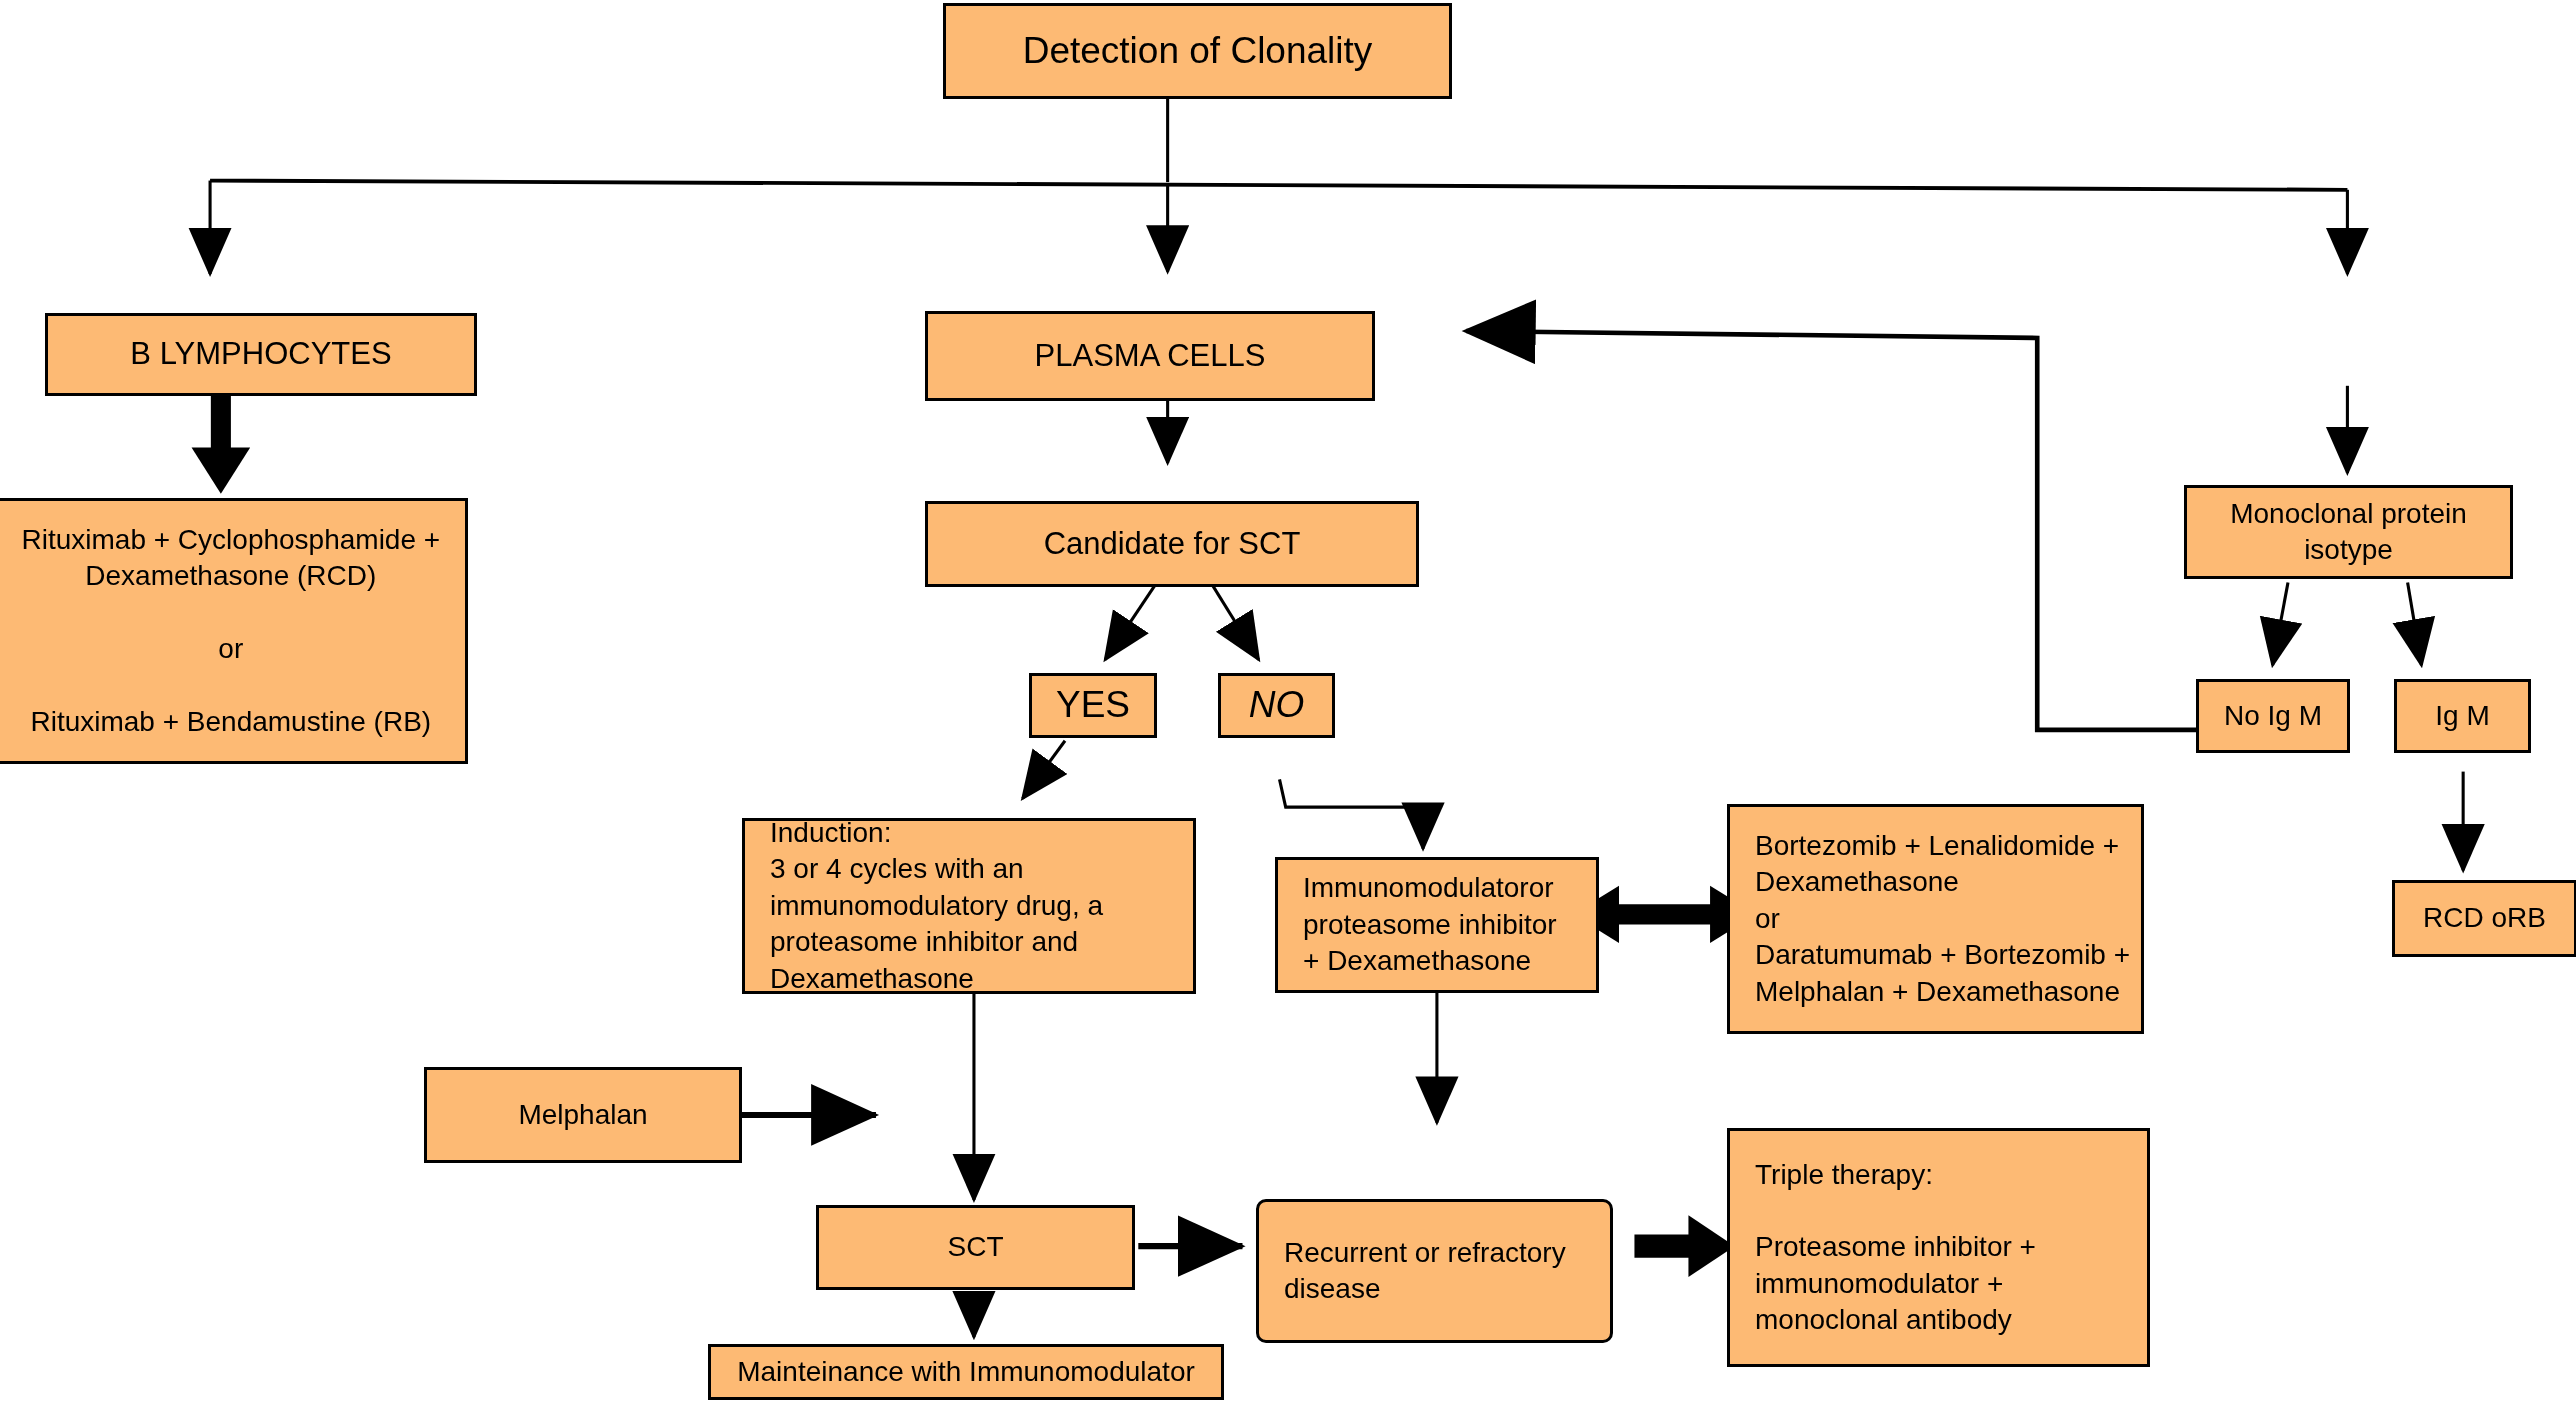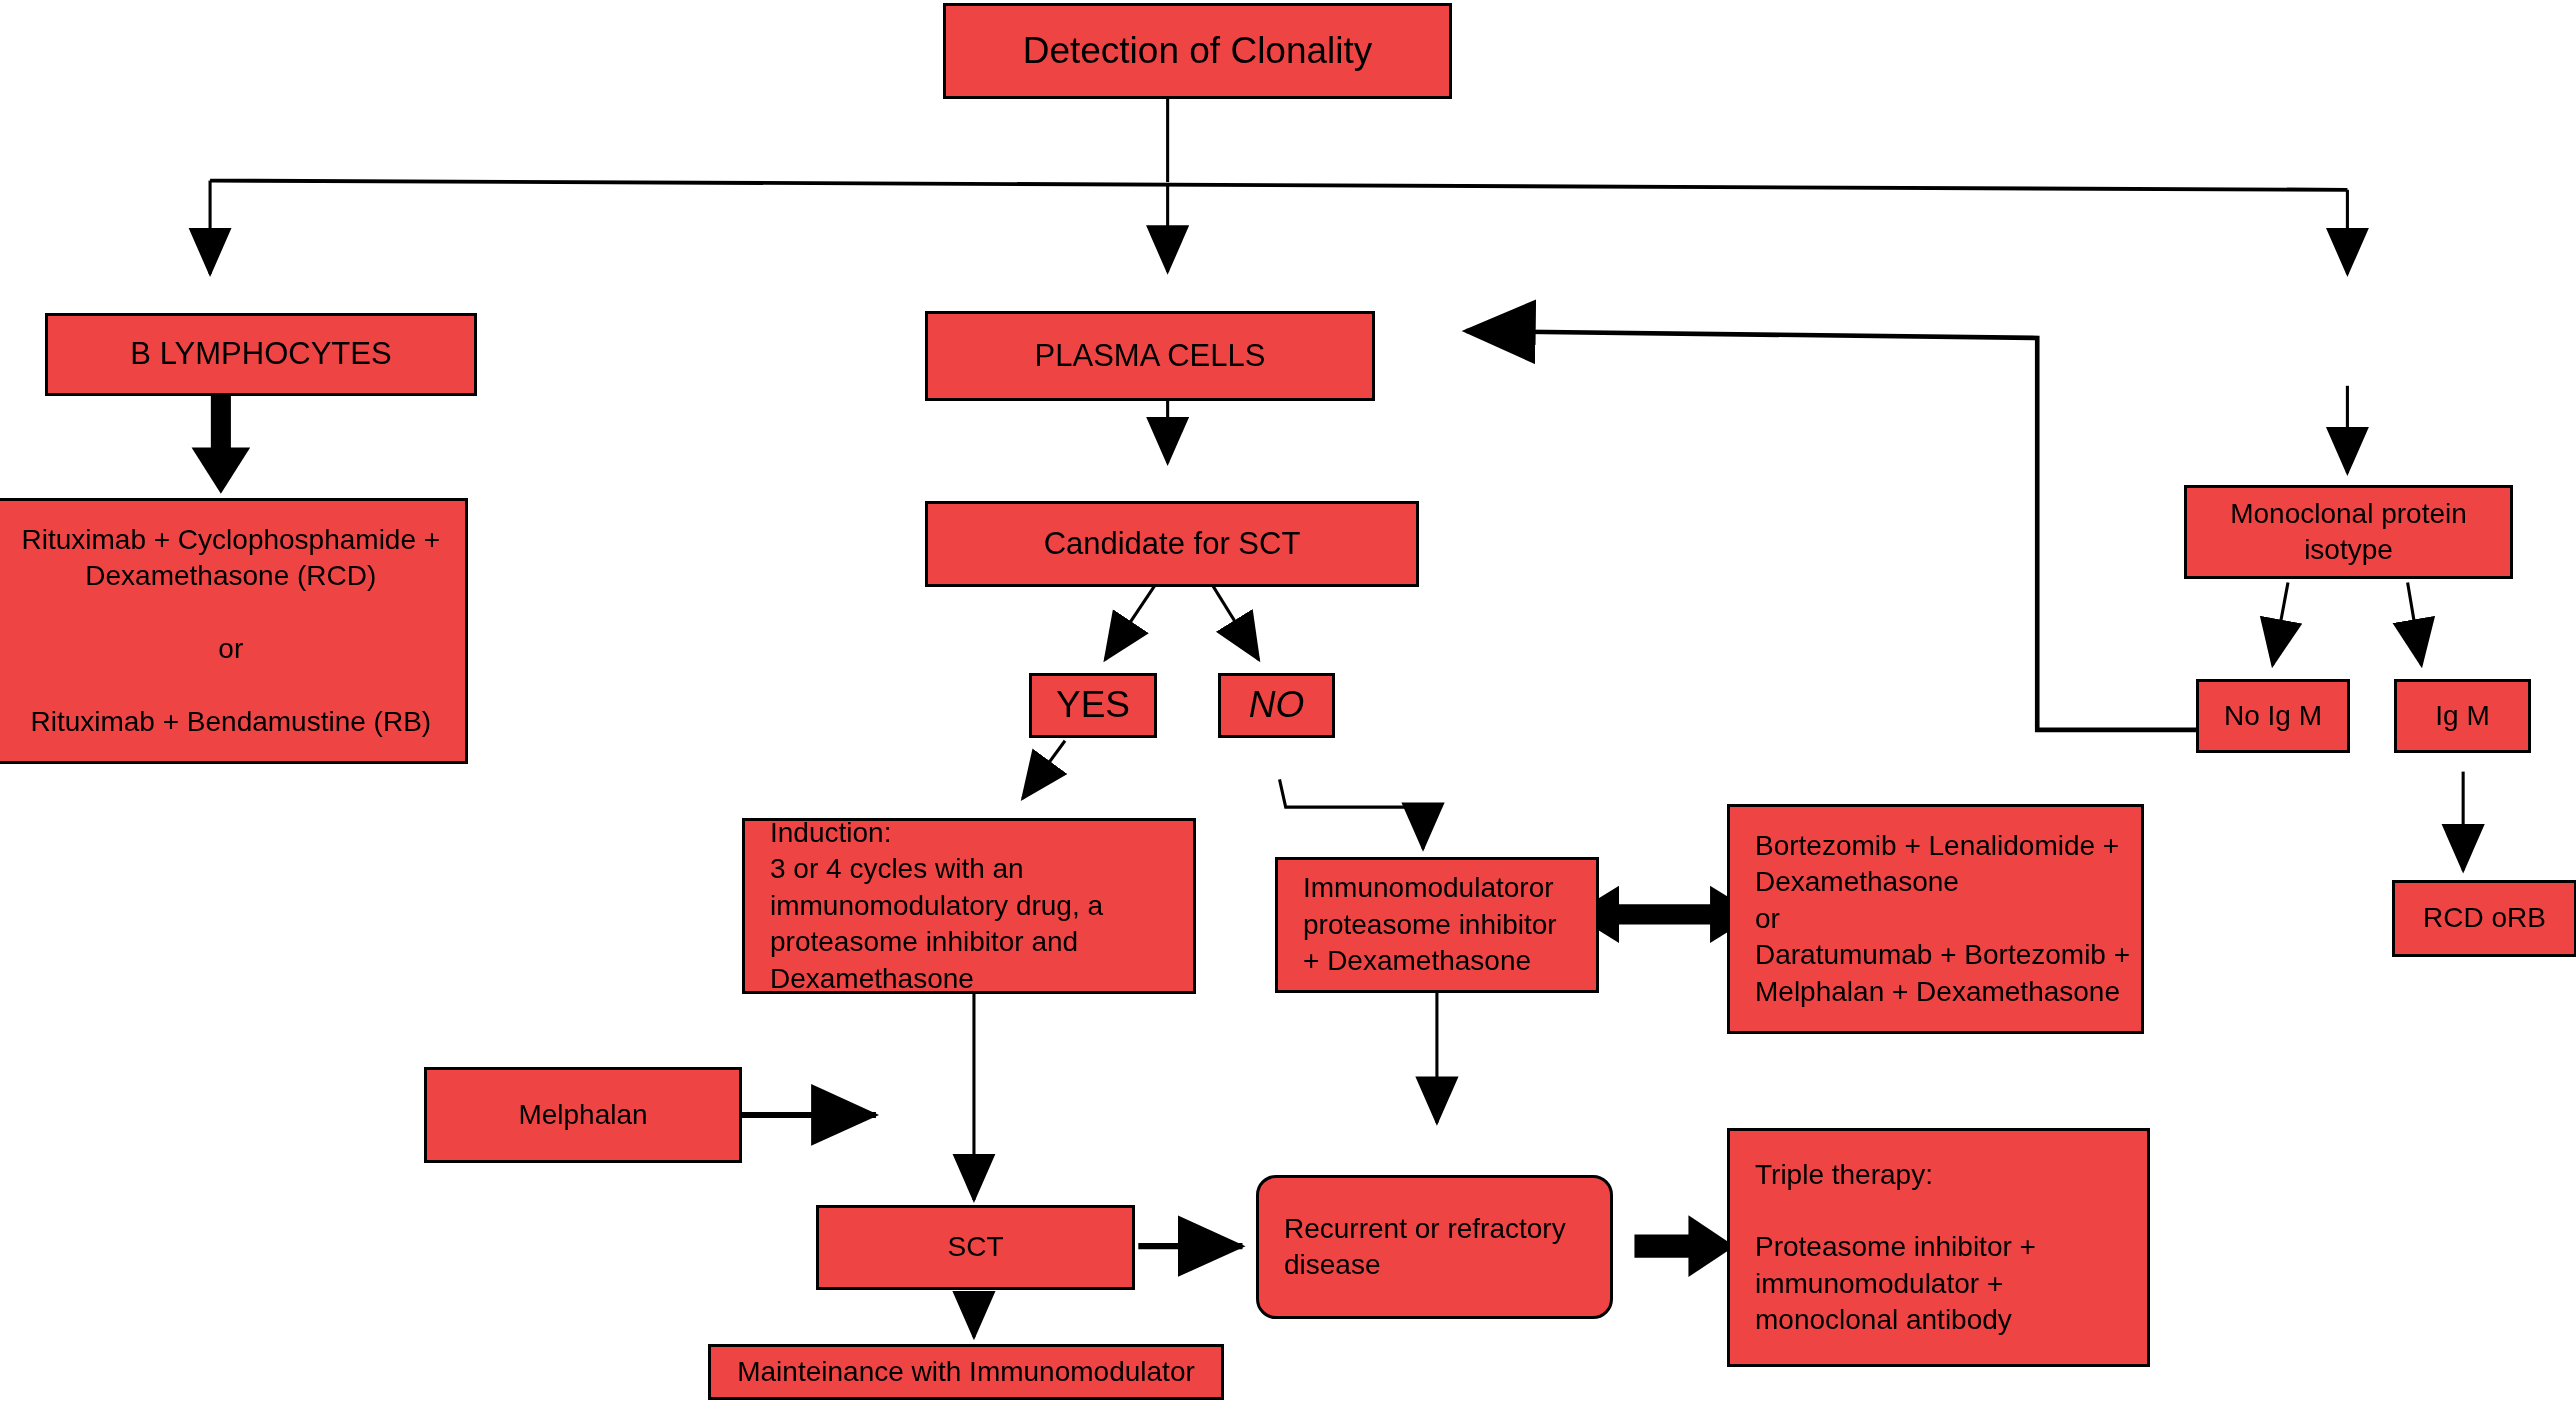--- a/index.html
+++ b/index.html
@@ -8,30 +8,30 @@
     width:2576px;height:1402px;
     background:#ffffff;
     font-family:"Liberation Sans", sans-serif;
     overflow:hidden;
   }
   svg.layer{position:absolute;left:0;top:0;width:2576px;height:1402px;}
   .node{
     position:absolute;
     box-sizing:border-box;
     border:3.1px solid #000000;
-    background:#ef4444;
+    background:#fdba74;
     display:flex;
     align-items:center;
     color:#000000;
     line-height:1.30;
     white-space:pre-line;
   }
   .n-center{justify-content:center;text-align:center;}
   .n-left{justify-content:flex-start;text-align:left;padding-left:25px;padding-right:9.3px;}
-  .rounded{border-radius:20px;}
+  .rounded{border-radius:10px;margin-top:24px;}
   .fs-lg{font-size:37px;}
   .fs-md{font-size:31px;margin-top:24px;}
   .fs-sm{font-size:28px;}
 </style>
 </head>
 <body>
 
 <div id="root">
 
   <svg class="layer" viewBox="0 0 3338 1817">

